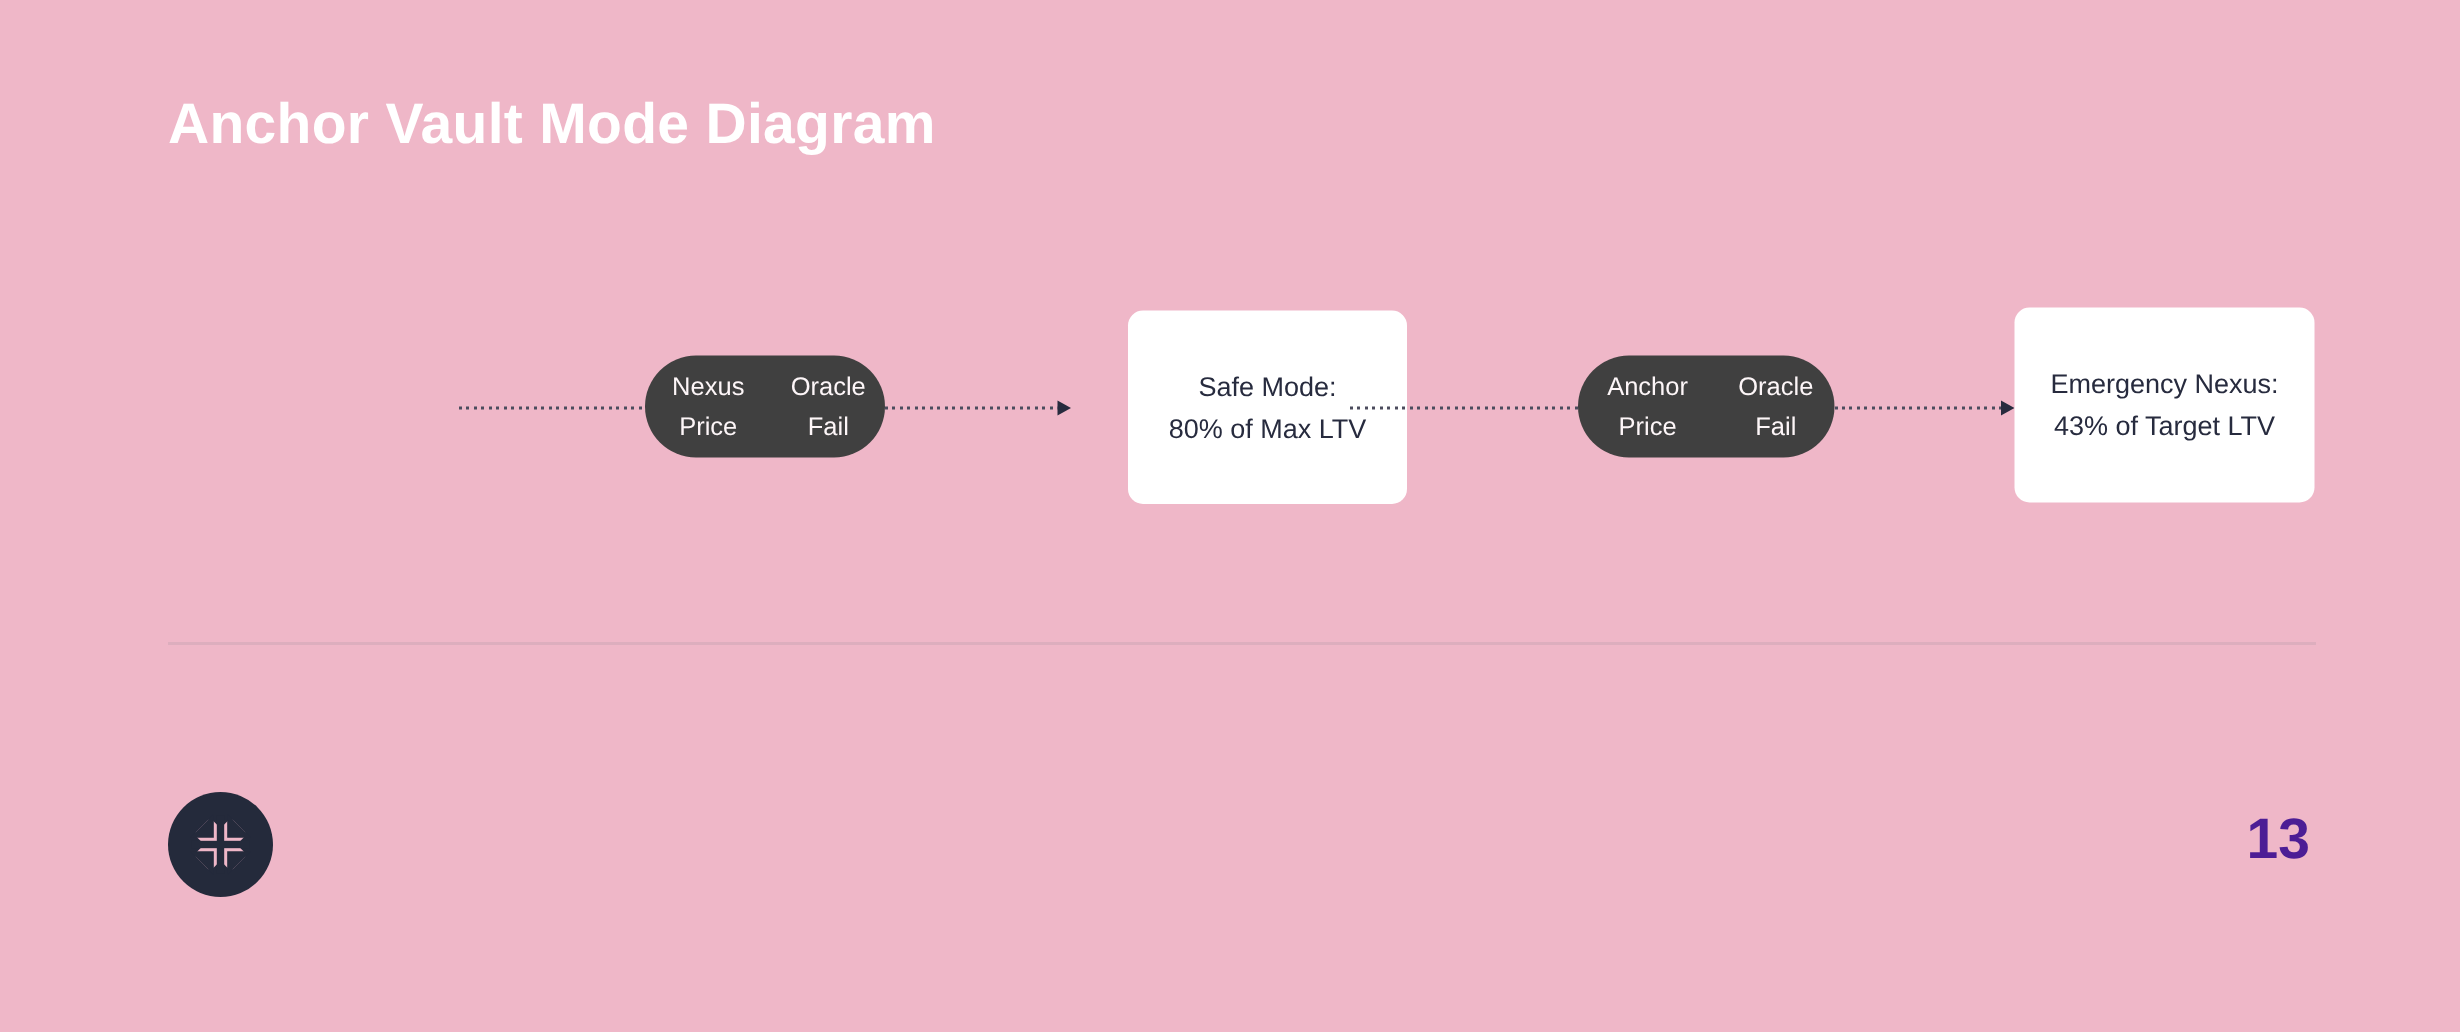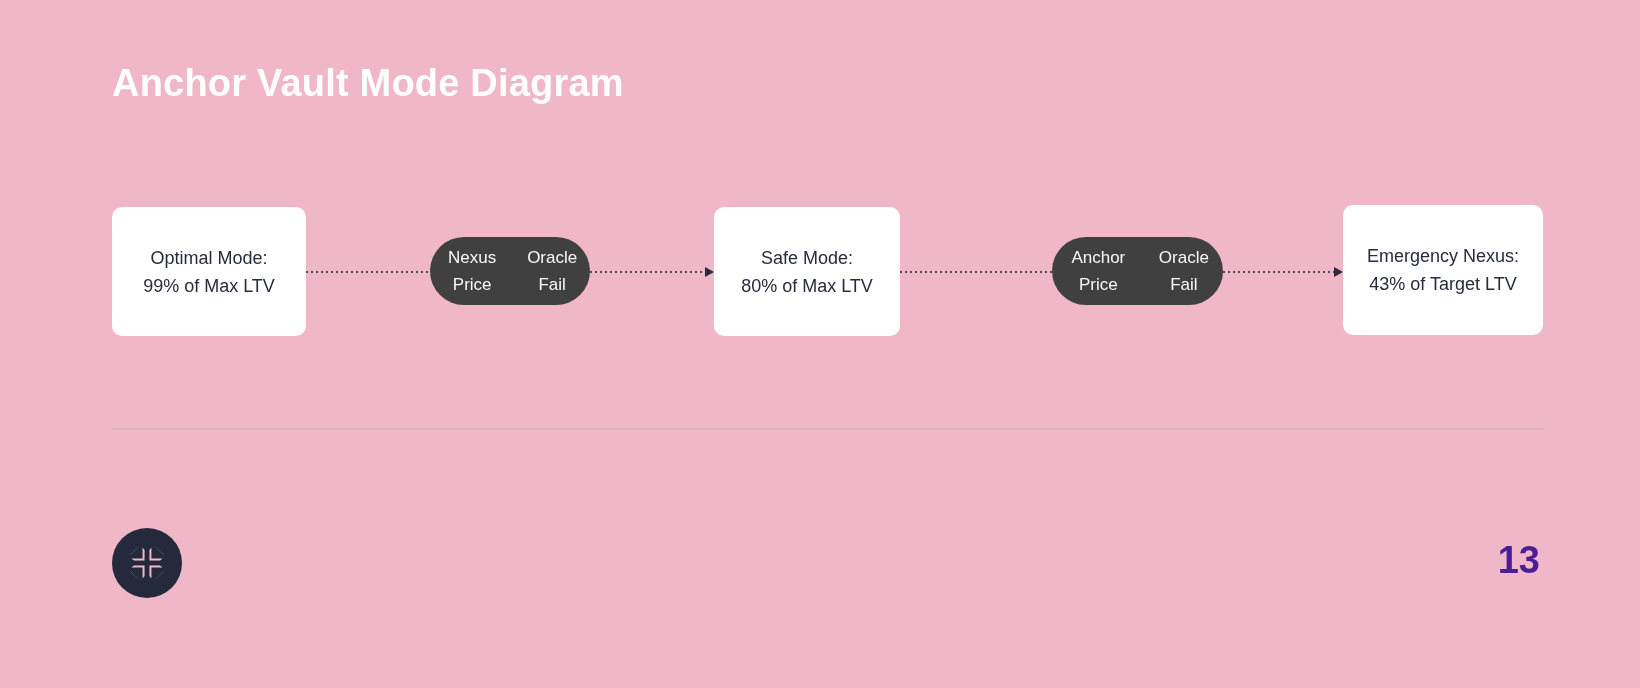--- a/index.html
+++ b/index.html
@@ -34,21 +34,21 @@
     flex-direction: column;
     justify-content: center;
     align-items: center;
     text-align: center;
     color: #272b3e;
     font-size: 18px;
     font-weight: 500;
     line-height: 28px;
   }
   .state-box.optimal   { left: 112px;  top: 207px; width: 194px; height: 129px; }
-  .state-box.safe      { left: 714px;  top: 207px; width: 186px; height: 129px; }
+  .state-box.safe      { left: 752px;  top: 207px; width: 186px; height: 129px; }
   .state-box.emergency { left: 1343px; top: 205px; width: 200px; height: 130px; }
 
   .event-pill {
     position: absolute;
     background: #404040;
     border-radius: 34px;
     display: flex;
     flex-direction: row;
     justify-content: center;
     align-items: center;
@@ -125,24 +125,20 @@
     color: #4c1d95;
   }
 </style>
 </head>
 <body>
 
 <div class="slide">
 
   <h1 class="slide-title">Anchor Vault Mode Diagram</h1>
 
-  <div class="state-box optimal">
-    <div>Optimal Mode:</div>
-    <div>99% of Max LTV</div>
-  </div>
 
   <div class="connector c1">
     <div class="dots"></div>
   </div>
 
   <div class="event-pill pill-1">
     <div>Nexus Price</div>
     <div>Oracle Fail</div>
   </div>
 

